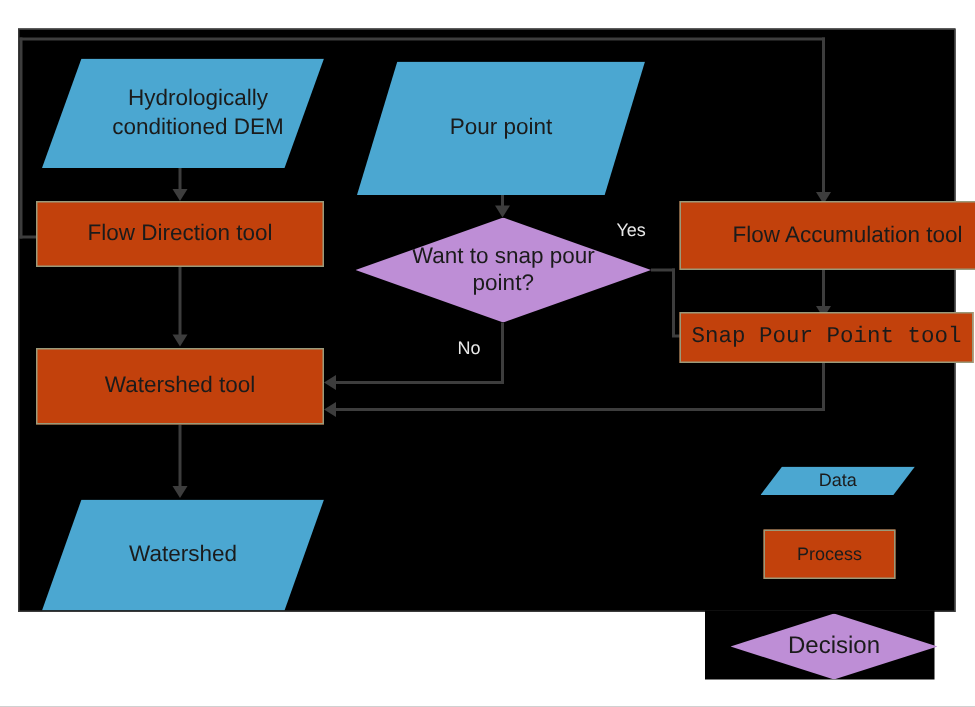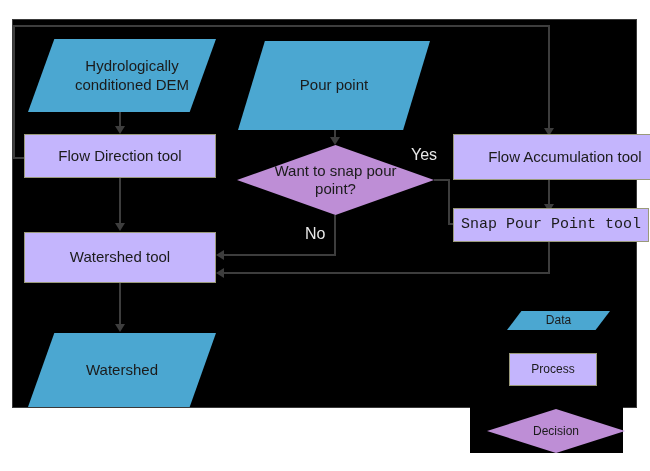--- a/index.html
+++ b/index.html
@@ -38,21 +38,21 @@
   
   .shape {
     position: absolute;
     box-sizing: border-box;
     display: flex;
     align-items: center;
     color: #1b1b1b;
     z-index: 3;
   }
   .process {
-    background: #c4b5fd;
+    background: #c2410c;
     border: 1px solid #9a9a7a;
     justify-content: center;
     text-align: center;
   }
   .data {
     background: #4ba7d1;
     justify-content: center;
     text-align: center;
   }
   .data.skew {
@@ -101,21 +101,21 @@
     border-right: 8px solid #3d3d3d;
   }
   .arrow-right {
     border-top: 5px solid transparent;
     border-bottom: 5px solid transparent;
     border-left: 8px solid #3d3d3d;
   }
 
   .branch-label {
     position: absolute;
-    font-size: 16px;
+    font-size: 12px;
     color: #e8e8e8;
     z-index: 4;
     white-space: nowrap;
   }
 
   
   .legend-item {
     position: absolute;
     z-index: 5;
     font-size: 12px;
@@ -202,16 +202,16 @@
     <span class="label" style="font-size:12px;">Data</span>
   </div>
 
   <div class="legend-item shape process" style="left:509px; top:353px; width:88px; height:33px;justify-content:flex-end;">
     <span class="label" style="font-size:12px;">Process</span>
   </div>
 
   <div class="panel" id="legend-panel"></div>
 
   <div class="legend-item shape decision" style="left:487px; top:409px; width:138px; height:44px;">
-    <span class="label" style="font-size:12px;">Decision</span>
+    <span class="label" style="font-size:16px;">Decision</span>
   </div>
 
 </div>
 
 </body></html>

